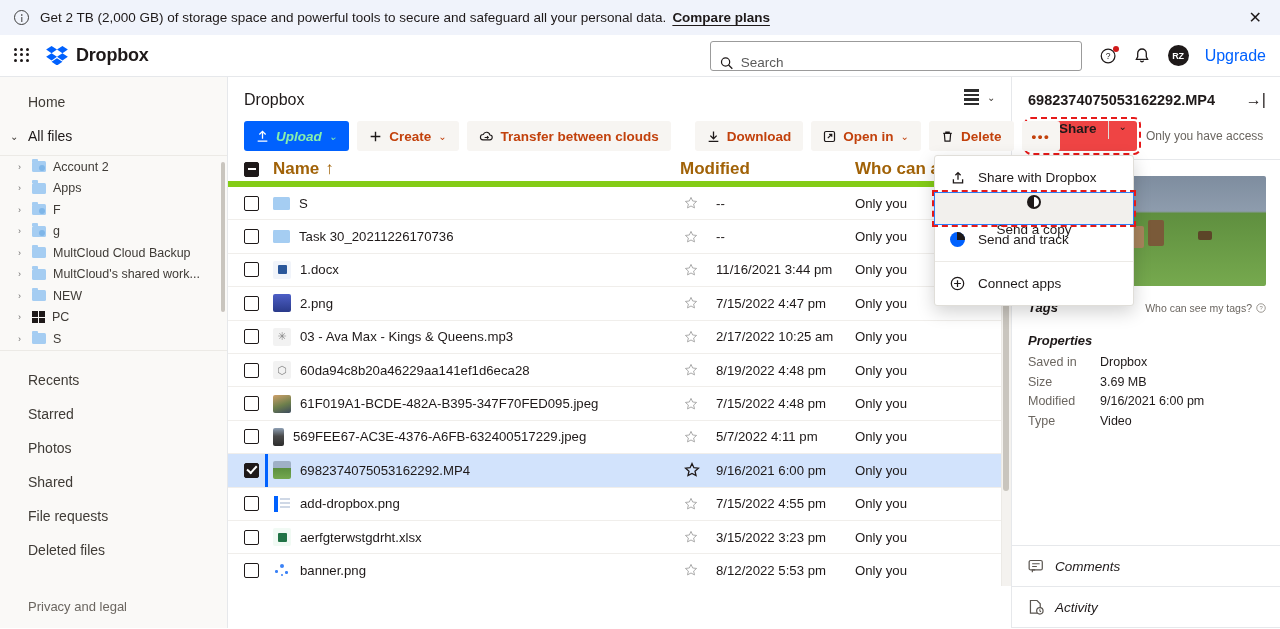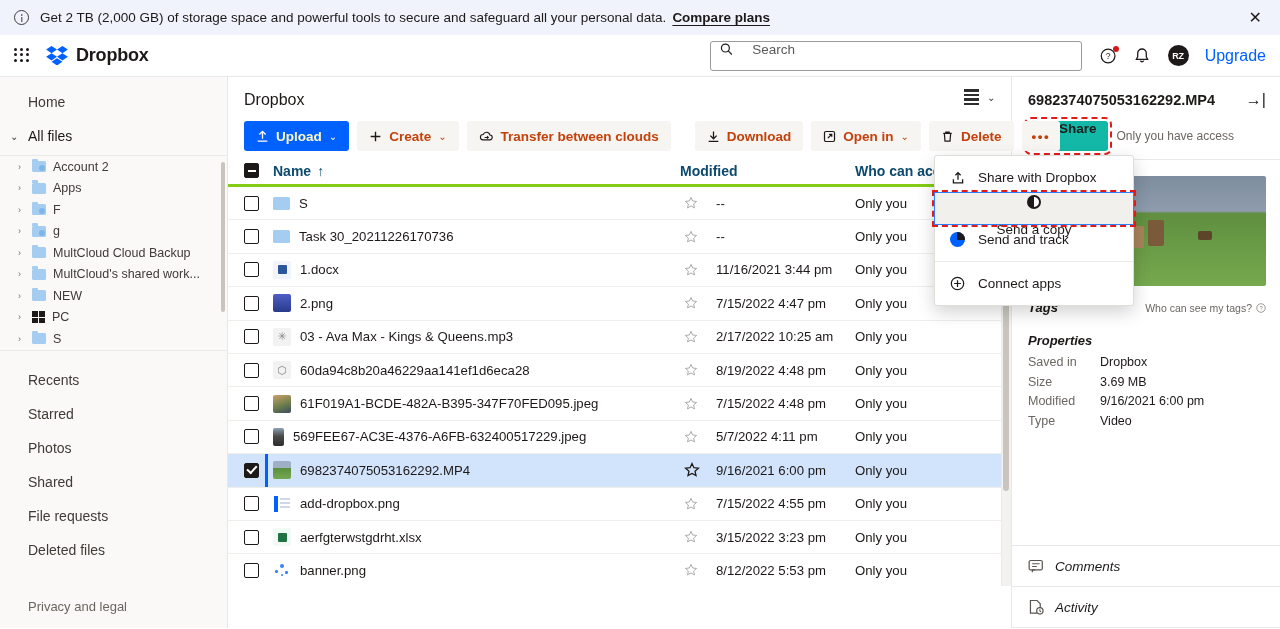--- a/index.html
+++ b/index.html
@@ -55,21 +55,21 @@
     width: 16px; height: 16px; display: grid;
     grid-template-columns: repeat(3, 1fr); grid-template-rows: repeat(3, 1fr);
     gap: 1.5px; margin-right: 16px; cursor: pointer;
   }
   .grid-ic i { background: #1e1919; border-radius: 50%; width: 3px; height: 3px; }
   .brand { display: flex; align-items: center; gap: 8px; cursor: pointer; }
   .brand-name { font-size: 18px; font-weight: bold; letter-spacing: -0.2px; }
   .search-box {
     margin-left: auto; width: 372px; height: 30px;
     border: 1px solid #9b9b9b; border-radius: 3px;
-    display: flex; align-items: flex-start; padding: 0 9px; gap: 20px;
+    display: flex; align-items: flex-end; padding: 0 9px; gap: 8px;
     background: #fff;
   }
   .search-box input {
     border: 0; outline: 0; font-size: 13.5px; width: 100%;
     font-family: inherit; color: #1e1919; background: transparent;
   }
   .search-box input::placeholder { color: #5a5a5a; }
   .nav-right { display: flex; align-items: center; gap: 16px; margin-left: 18px; }
   .circ-ic { width: 18px; height: 18px; cursor: pointer; position: relative; }
   .dot-badge {
@@ -138,36 +138,36 @@
   
   .main { flex: 1; min-width: 0; position: relative; background: #fff; border-right: 1px solid #e6e8eb; }
   .crumb { padding: 14px 16px 6px 16px; font-size: 16px; color: #1e1919; }
   .toolbar { display: flex; align-items: center; gap: 8px; padding: 0 12px 0 16px; height: 42px; }
   .btn {
     height: 30px; border-radius: 3px; border: 0; background: #f7f5f2;
     display: inline-flex; align-items: center; gap: 7px; padding: 0 12px;
     font-size: 13.5px; font-weight: bold; color: #c2410c; cursor: pointer;
     font-family: inherit; white-space: nowrap;
   }
-  .btn.primary { background: #0061fe; color: #fef9c3; }
+  .btn.primary { background: #0061fe; color: #86efac; font-style: italic; }
   .btn .cv { font-size: 10px; font-weight: normal; }
   .tb-div { width: 1px; height: 22px; background: #dfe1e4; margin: 0 4px; }
   .btn.icon-only { padding: 0 10px; letter-spacing: 1.5px; }
   .listview {
     position: absolute; right: 14px; top: 12px;
     display: flex; align-items: center; gap: 8px; cursor: pointer;
   }
   .lv-bars { display: flex; flex-direction: column; gap: 2px; }
   .lv-bars i { width: 15px; height: 2.5px; background: #2d2d2d; }
 
   
   .table-head {
     display: flex; align-items: center; height: 30px;
-    padding: 0 16px; border-bottom: 3px solid #84cc16;
-    font-size: 14px; font-weight: bold; color: #0c4a6e;
+    padding: 0 16px; border-bottom: 6px solid #84cc16;
+    font-size: 17px; font-weight: bold; color: #a16207;
   }
   .cb {
     width: 15px; height: 15px; border: 1.6px solid #1e1919; border-radius: 2px;
     flex: none; cursor: pointer; background: #fff;
     display: flex; align-items: center; justify-content: center;
   }
   .cb.mixed { background: #1e1919; }
   .cb.mixed:after { content: ""; width: 8px; height: 2px; background: #fff; }
   .cb.on { background: #1e1919; }
   .cb.on:after {
@@ -219,22 +219,22 @@
   }
 
   
   .rpanel { width: 268px; flex: none; background: #fff; display: flex; flex-direction: column; }
   .rp-head { display: flex; align-items: center; padding: 14px 14px 10px 16px; gap: 8px; }
   .rp-title { font-size: 14.5px; font-weight: bold; flex: 1; min-width: 0;
               overflow: hidden; text-overflow: ellipsis; white-space: nowrap; }
   .rp-collapse { font-size: 16px; cursor: pointer; color: #1e1919; }
   .rp-share-row { display: flex; align-items: center; gap: 9px; padding: 0 14px 0 16px; height: 34px; }
   .share-btn {
-    height: 30px; background: #14b8a6; border-radius: 3px; display: inline-flex;
-    align-items: flex-start; font-size: 13.5px; font-weight: bold; cursor: pointer; flex-direction: column;
+    height: 30px; background: #ef4444; border-radius: 3px; display: inline-flex;
+    align-items: flex-start; font-size: 13.5px; font-weight: bold; cursor: pointer;
   }
   .share-btn .lbl { display: inline-flex; align-items: center; gap: 7px; padding: 0 11px; }
   .share-btn .sp { width: 1px; height: 18px; background: #e0ded9; }
   .share-btn .cv { padding: 0 10px; font-size: 10px; font-weight: normal; }
   .access-note { font-size: 12px; color: #6b6660; }
   .hl-red { outline: 2px dashed #e61919; outline-offset: 2px; }
   .rp-body { border-top: 1px solid #e6e8eb; margin-top: 6px; flex: 1; overflow: hidden; }
   .preview {
     margin: 16px 14px 14px 16px; height: 110px; border-radius: 2px;
     background: linear-gradient(180deg,#7e8d9f 0%,#8e9cad 32%,#5f8f3f 34%,#76a94e 100%);

